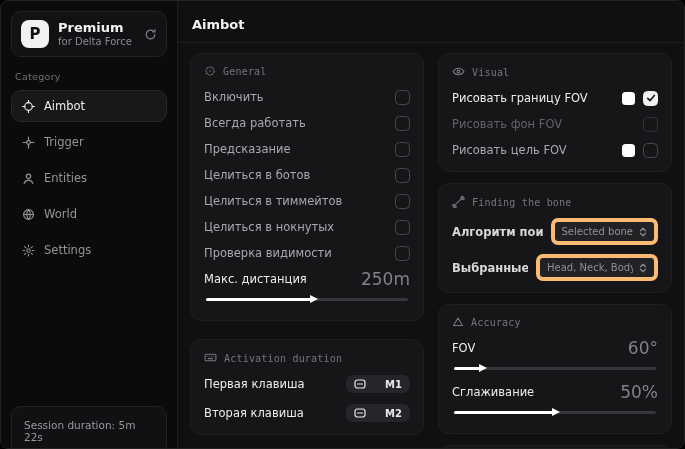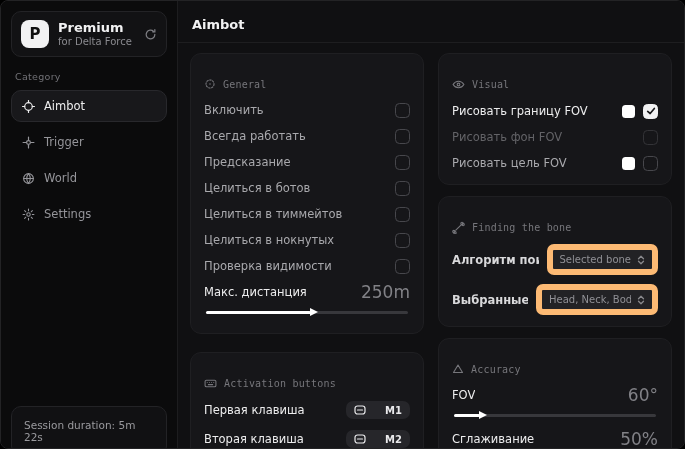--- a/index.html
+++ b/index.html
@@ -23,21 +23,21 @@
   .session-text{color:#9a9a9e;font-size:10.5px;}
 
   
   .main{flex:1;background:#101012;display:flex;flex-direction:column;min-width:0;}
   .main-header{padding:13px 14px 9px 14px;border-bottom:1px solid #1e1e20;}
   .page-title{color:#f2f2f3;font-size:13px;font-weight:bold;}
   .columns{display:flex;gap:14px;padding:10px 12px;align-items:flex-start;}
   .col-left{width:234px;flex:0 0 234px;display:flex;flex-direction:column;gap:18px;}
   .col-right{flex:1;display:flex;flex-direction:column;gap:11px;min-width:0;}
   .card{background:#161619;border:1px solid #1f1f22;border-radius:11px;padding:11px 13px;}
-  .sec-title{display:flex;align-items:center;gap:7px;color:#76767b;font-size:10px;font-family:"DejaVu Sans Mono","Liberation Mono",monospace;margin-bottom:10px;letter-spacing:.2px;margin-top:13px;}
+  .sec-title{display:flex;align-items:flex-end;gap:7px;color:#76767b;font-size:10px;font-family:"DejaVu Sans Mono","Liberation Mono",monospace;margin-bottom:10px;letter-spacing:.2px;}
   .row{display:flex;align-items:center;justify-content:space-between;gap:8px;min-height:20px;margin-bottom:6px;}
   .row:last-child{margin-bottom:0;}
   .lbl{color:#a9a9ad;font-size:11.5px;white-space:nowrap;overflow:hidden;}
   .lbl.bright{color:#ededee;font-weight:normal;}
   .lbl.semibright{color:#d9d9db;font-weight:bold;}
   .lbl.dim{color:#636367;}
   .val{color:#818186;font-size:17px;white-space:nowrap;}
   .ctrls{display:flex;align-items:center;gap:8px;}
 
   .checkbox{width:15px;height:15px;border:1.5px solid #47474c;border-radius:4.5px;background:transparent;flex:0 0 auto;display:flex;align-items:center;justify-content:center;}
@@ -45,21 +45,21 @@
   .checkbox.checked{background:#f2f2f3;border-color:#f2f2f3;}
   .swatch{width:13px;height:13px;border-radius:3.5px;flex:0 0 auto;}
 
   .slider-row{margin-bottom:4px;}
   .slider{height:12px;display:flex;align-items:center;margin:2px 2px 4px 2px;cursor:pointer;}
   .track{position:relative;width:100%;height:3px;border-radius:2px;background:#38383c;}
   .fill{position:relative;height:3px;border-radius:2px;background:#ffffff;}
   .fill::after{content:"";position:absolute;right:-7px;top:50%;transform:translateY(-50%);
     border-left:8px solid #fff;border-top:4.5px solid transparent;border-bottom:4.5px solid transparent;}
 
-  .dropdown{display:flex;align-items:center;gap:6px;background:#222225;border:6px solid #fdba74;border-radius:7px;padding:4px 7px;max-width:122px;flex:0 0 auto;text-align:right;}
+  .dropdown{display:flex;align-items:center;gap:6px;background:#222225;border:4px solid #fdba74;border-radius:7px;padding:4px 7px;max-width:122px;flex:0 0 auto;text-align:right;}
   .dd-text{color:#909095;font-size:10px;white-space:nowrap;overflow:hidden;max-width:92px;}
   .keybtn{display:flex;align-items:center;gap:19px;background:#26262a;border-radius:7px;padding:3.5px 8px;color:#e9e9eb;font-size:10px;font-weight:bold;}
   svg{display:block;}
 </style>
 </head>
 <body>
 
 <div class="window">
 
   <aside class="sidebar">
@@ -98,20 +98,29 @@
           <circle cx="12" cy="12" r="3.5"></circle>
             <line x1="12" y1="2" x2="12" y2="7"></line>
             <line x1="12" y1="17" x2="12" y2="22"></line>
             <line x1="2" y1="12" x2="7" y2="12"></line>
             <line x1="17" y1="12" x2="22" y2="12"></line>
         </svg>
       </span>
       <span>Trigger</span>
     </div>
 
+    <div class="nav-item">
+      <span>
+        <svg width="13" height="13" viewBox="0 0 24 24" fill="none" stroke="currentColor" stroke-width="2.2" stroke-linecap="round">
+          <circle cx="12" cy="8" r="4"></circle>
+            <path d="M4 21c1.5-4 4.5-6 8-6s6.5 2 8 6"></path>
+        </svg>
+      </span>
+      <span>Entities</span>
+    </div>
 
     <div class="nav-item">
       <span>
         <svg width="13" height="13" viewBox="0 0 24 24" fill="none" stroke="currentColor" stroke-width="2" stroke-linecap="round">
           <circle cx="12" cy="12" r="9"></circle>
             <line x1="3" y1="12" x2="21" y2="12"></line>
             <path d="M12 3a14 14 0 0 1 0 18a14 14 0 0 1 0-18"></path>
         </svg>
       </span>
       <span>World</span>
@@ -197,21 +206,21 @@
             <span>
               <svg width="13" height="13" viewBox="0 0 24 24" fill="none" stroke="currentColor" stroke-width="2" stroke-linecap="round">
                 <rect x="2" y="6" width="20" height="12" rx="2.5"></rect>
                   <line x1="6" y1="10" x2="6" y2="10.01"></line>
                   <line x1="10" y1="10" x2="10" y2="10.01"></line>
                   <line x1="14" y1="10" x2="14" y2="10.01"></line>
                   <line x1="18" y1="10" x2="18" y2="10.01"></line>
                   <line x1="8" y1="14" x2="16" y2="14"></line>
               </svg>
             </span>
-            <span>Activation buttons</span>
+            <span>Activation duration</span>
           </div>
 
           <div class="row" style="margin-bottom:9px;">
             <span class="lbl bright">Первая клавиша</span>
             <span class="keybtn">
               <span>
                 <svg width="12" height="10" viewBox="0 0 24 20" fill="none" stroke="currentColor" stroke-width="2.4" stroke-linecap="round">
                   <rect x="2" y="2" width="20" height="16" rx="5"></rect>
                     <line x1="7" y1="10" x2="17" y2="10"></line>
                 </svg>

